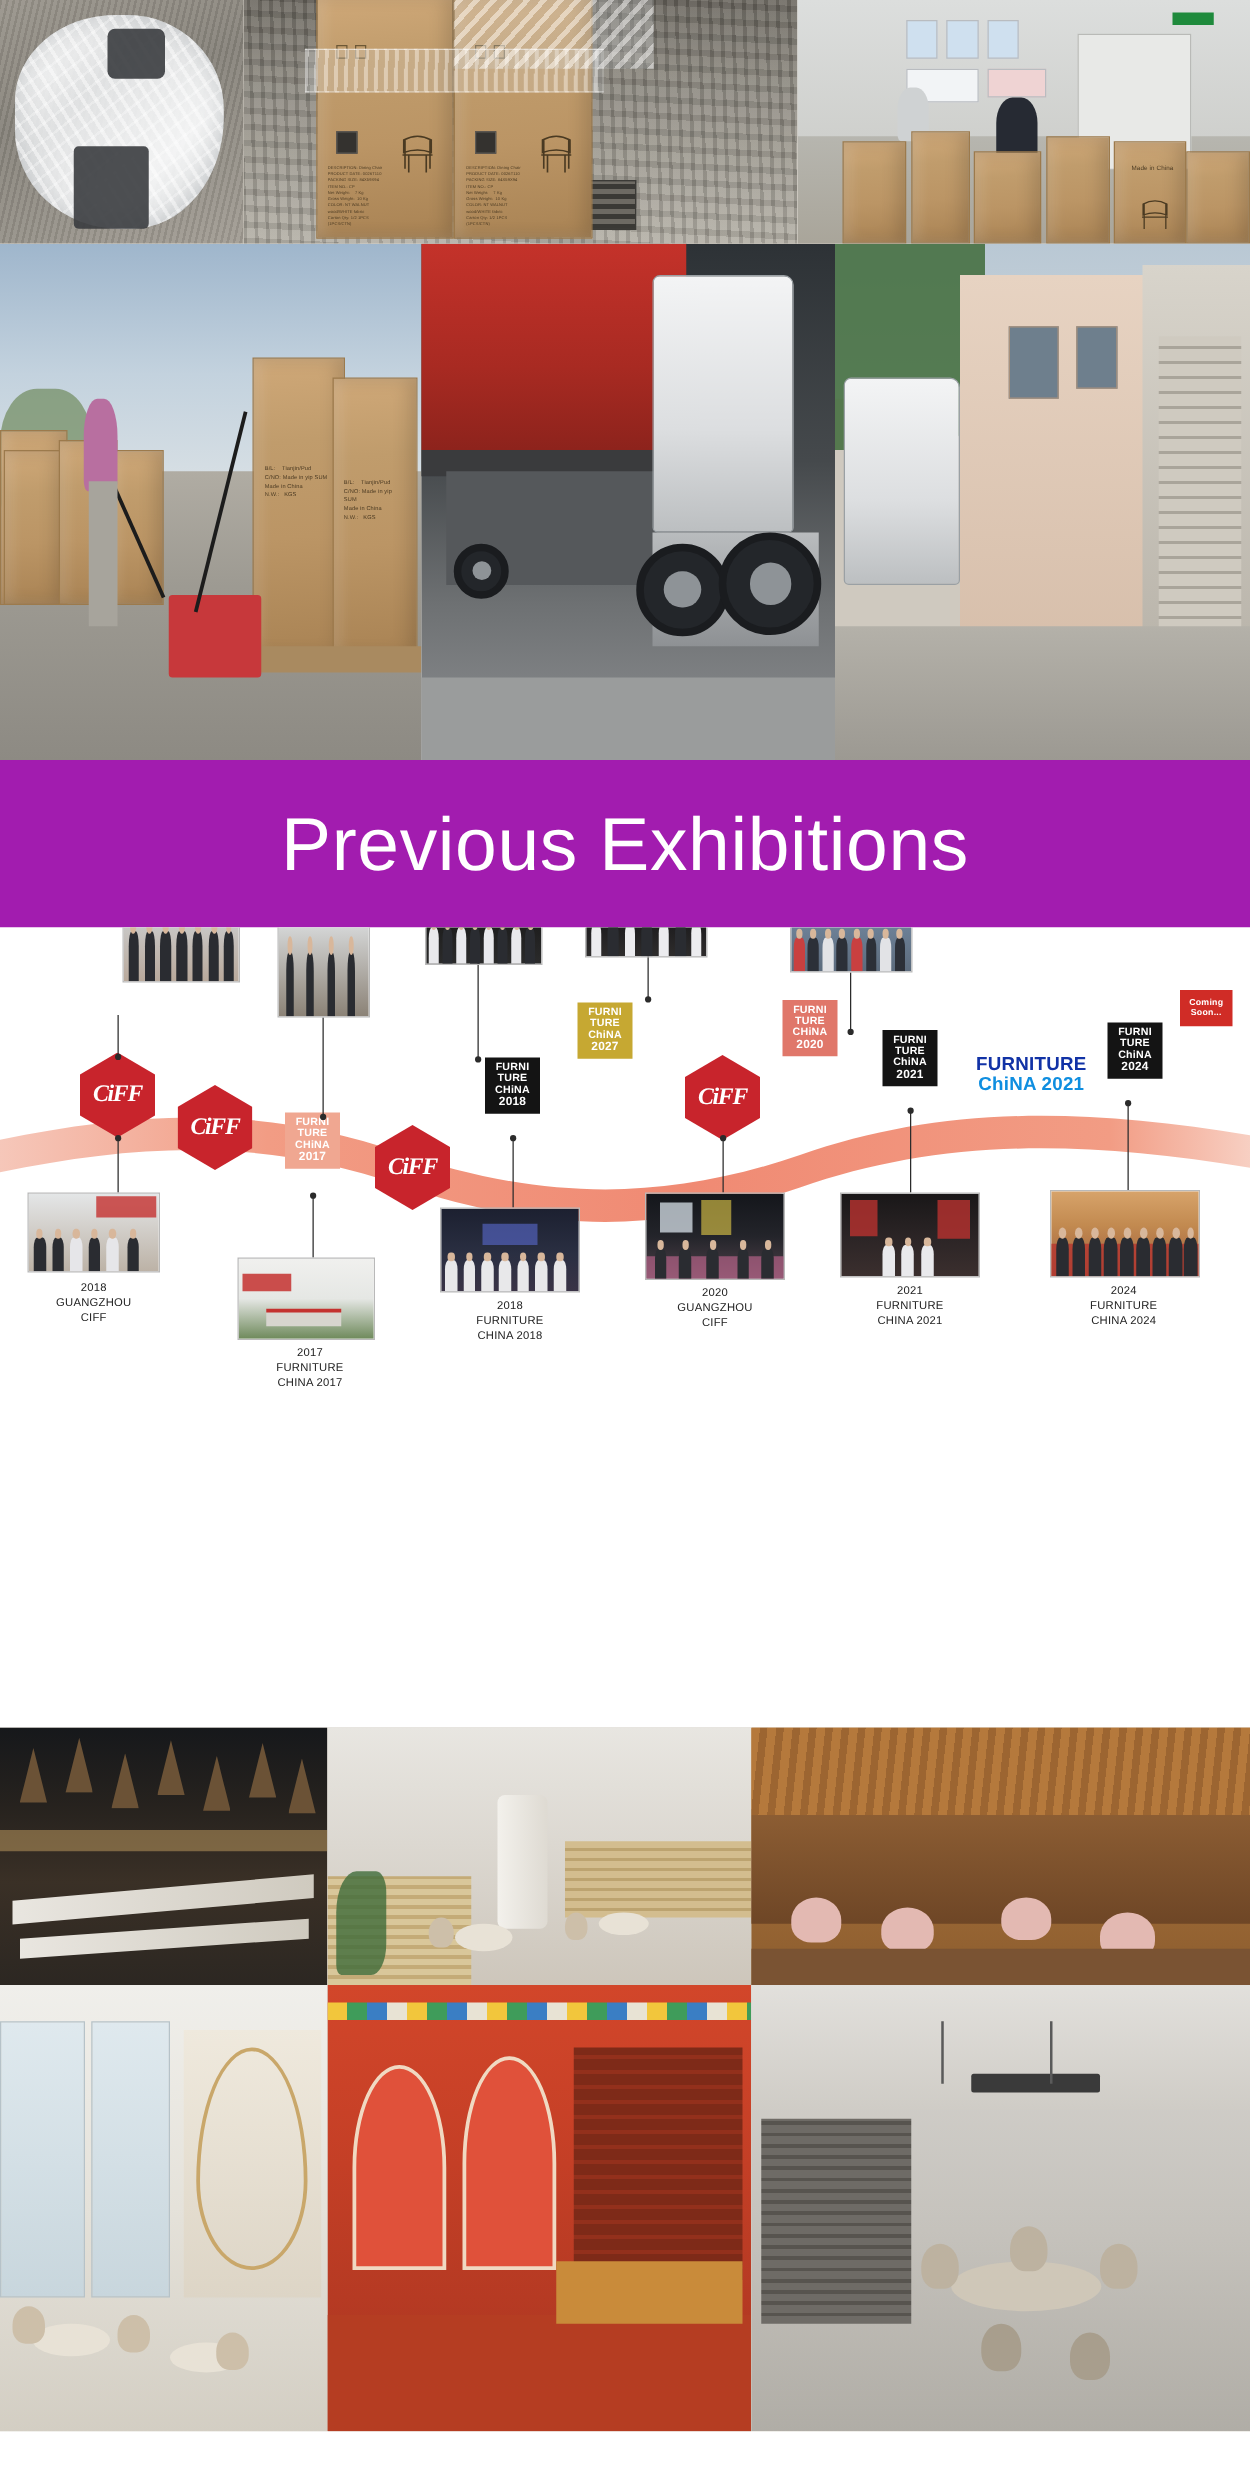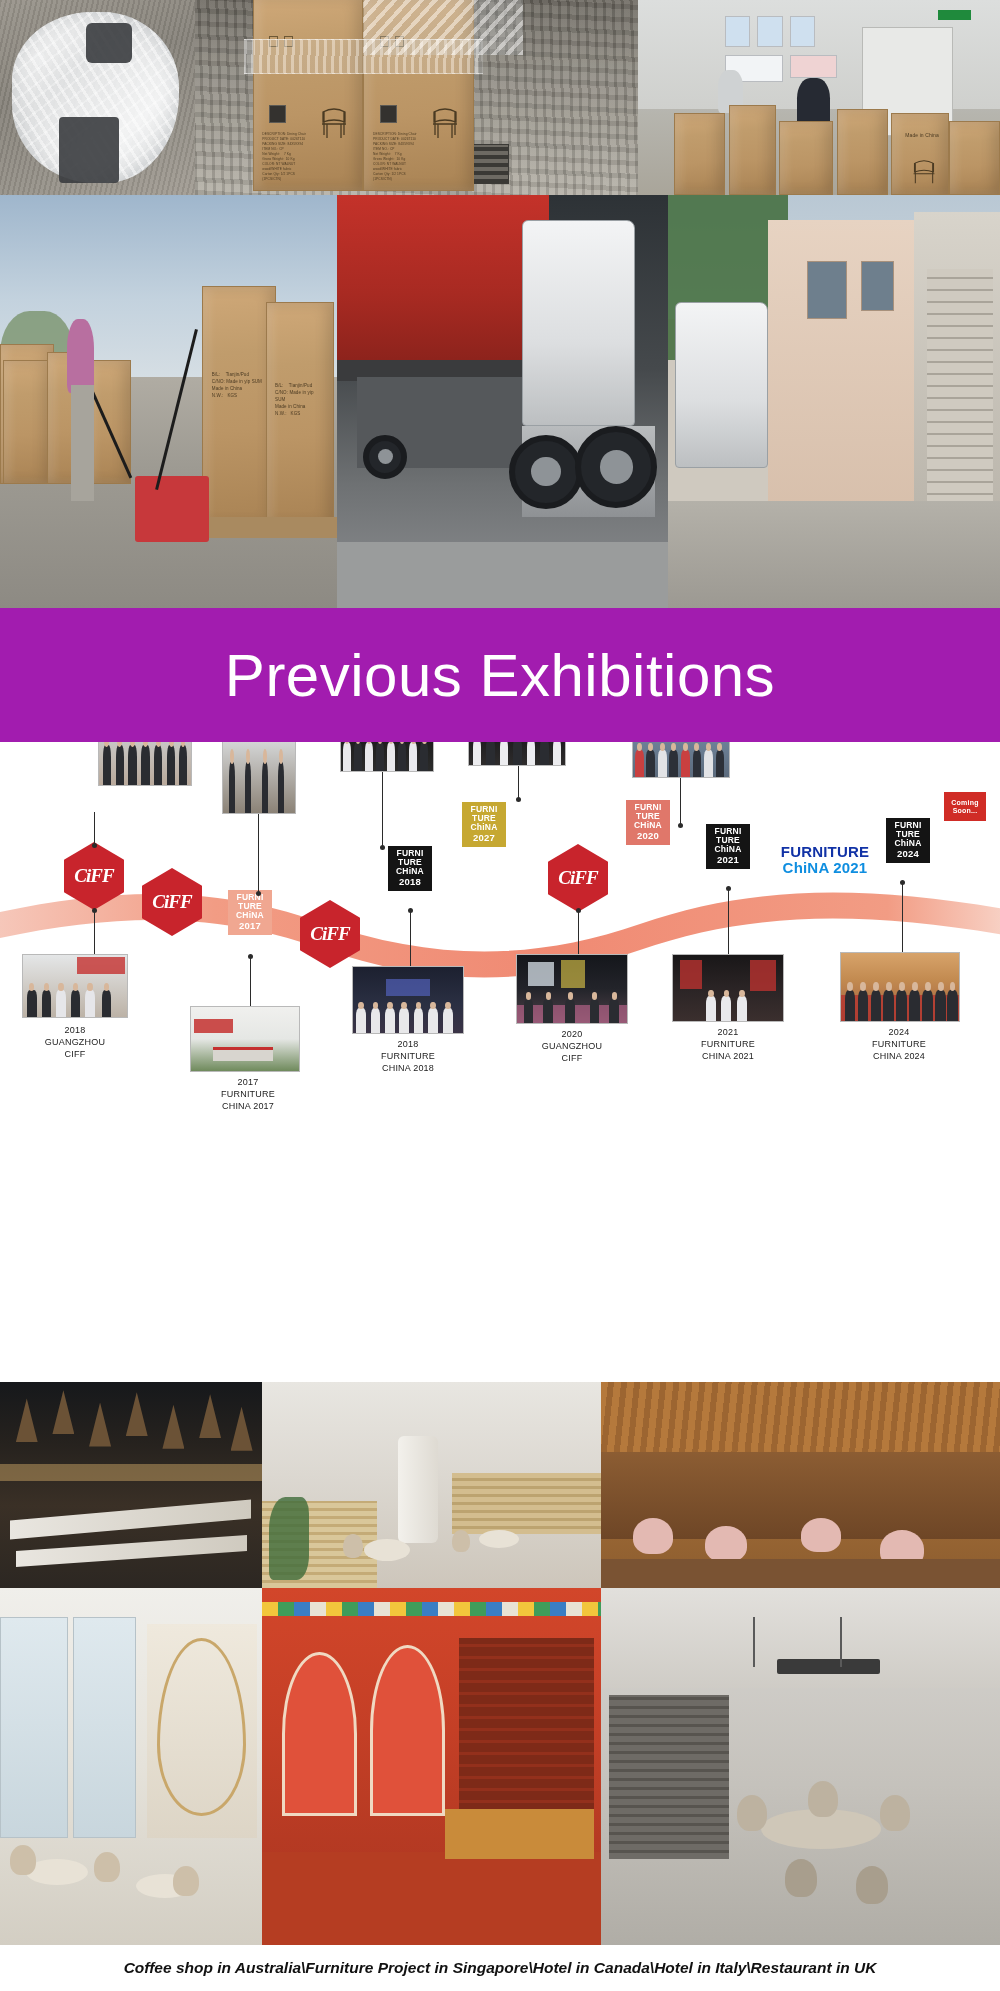--- a/index.html
+++ b/index.html
@@ -689,17 +689,14 @@
                   background:repeating-linear-gradient(0deg,#6e6b66 0 6px,#57544f 6px 9px);"></div>
       <div class="tabledot" style="left:40%;top:62%;width:120px;height:40px;background:#cfc7b8;"></div>
       <div class="chairdot" style="left:34%;top:58%;width:30px;height:36px;background:#bdb2a0;"></div>
       <div class="chairdot" style="left:52%;top:54%;width:30px;height:36px;background:#bdb2a0;"></div>
       <div class="chairdot" style="left:70%;top:58%;width:30px;height:36px;background:#bdb2a0;"></div>
       <div class="chairdot" style="left:46%;top:76%;width:32px;height:38px;background:#a89e8d;"></div>
       <div class="chairdot" style="left:64%;top:78%;width:32px;height:38px;background:#a89e8d;"></div>
     </div>
   </div>
 
-  <div class="caption">
-    <span>Coffee shop in Australia\Furniture Project  in Singapore\Hotel in Canada\Hotel in Italy\Restaurant in UK</span>
-  </div>
 
 </div>
 
 </body></html>

